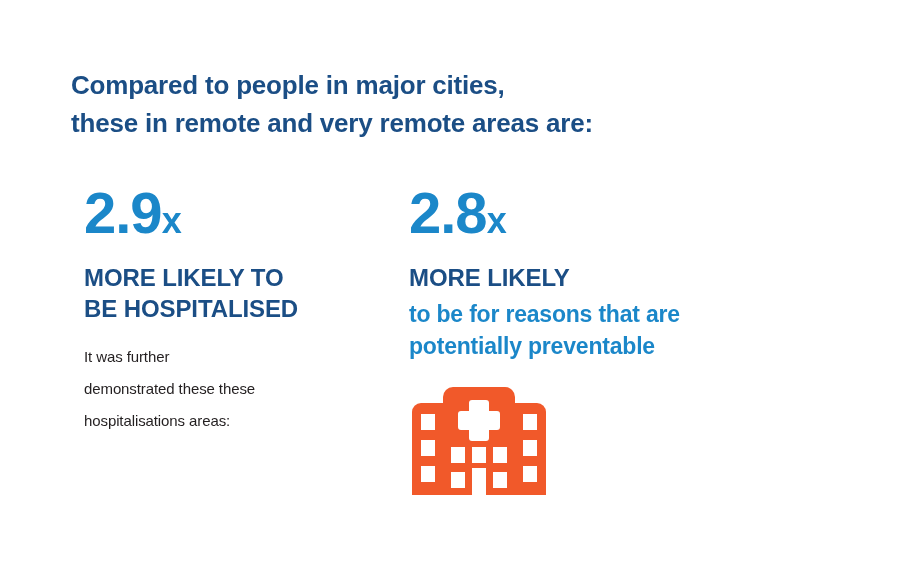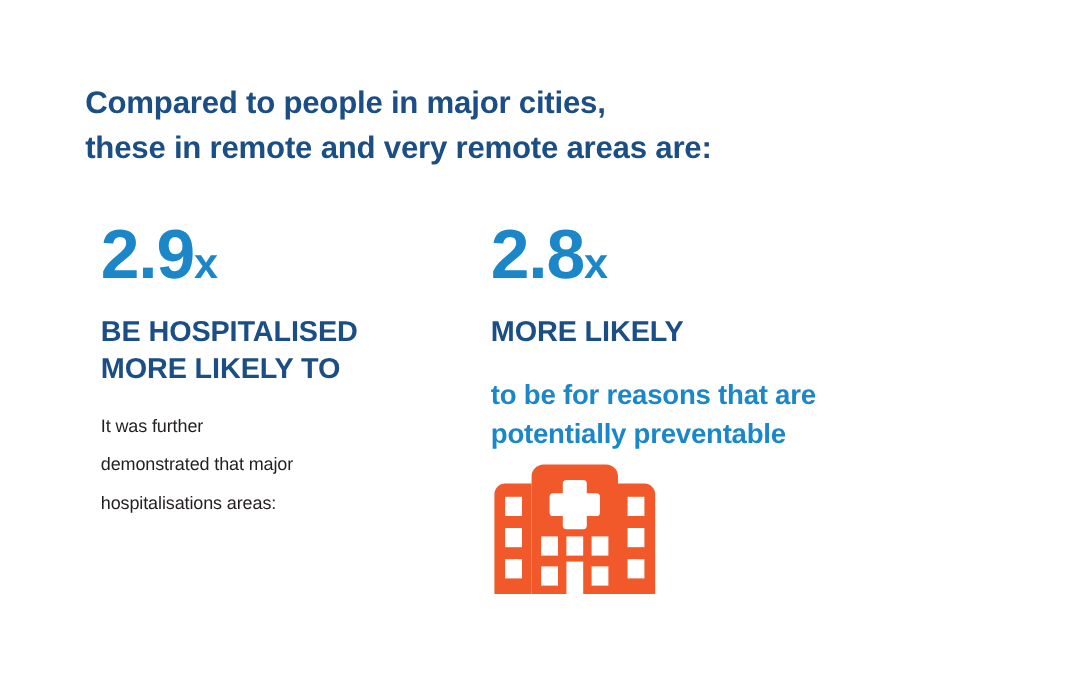--- a/index.html
+++ b/index.html
@@ -61,21 +61,21 @@
     color: #1b4e85;
     font-size: 24px;
     font-weight: bold;
     line-height: 31px;
     letter-spacing: -0.1px;
     text-transform: uppercase;
   }
   .stat-caption .line { display: block; white-space: nowrap; }
 
   .stat-subcaption {
-    margin-top: 21px;
+    margin-top: 5px;
     color: #1b87c9;
     font-size: 23px;
     font-weight: bold;
     line-height: 32px;
     letter-spacing: -0.2px;
   }
   .stat-subcaption .line { display: block; white-space: nowrap; }
 
   .stat-body {
     margin-top: 17px;
@@ -105,26 +105,26 @@
   <div class="headline">
     <span class="line">Compared to people in major cities,</span>
     <span class="line">these in remote and very remote areas are:</span>
   </div>
 
   <div class="stat-col left">
     <div class="big-number">
       <span>2.9</span><span class="suffix">x</span>
     </div>
     <div class="stat-caption">
+      <span class="line">MORE LIKELY TO</span>
       <span class="line">BE HOSPITALISED</span>
-      <span class="line">MORE LIKELY TO</span>
     </div>
     <div class="stat-body">
       <span class="line">It was further</span>
-      <span class="line">demonstrated that major</span>
+      <span class="line">demonstrated these these</span>
       <span class="line">hospitalisations areas:</span>
     </div>
   </div>
 
   <div class="stat-col right">
     <div class="big-number">
       <span>2.8</span><span class="suffix">x</span>
     </div>
     <div class="stat-caption">
       <span class="line">MORE LIKELY</span>

